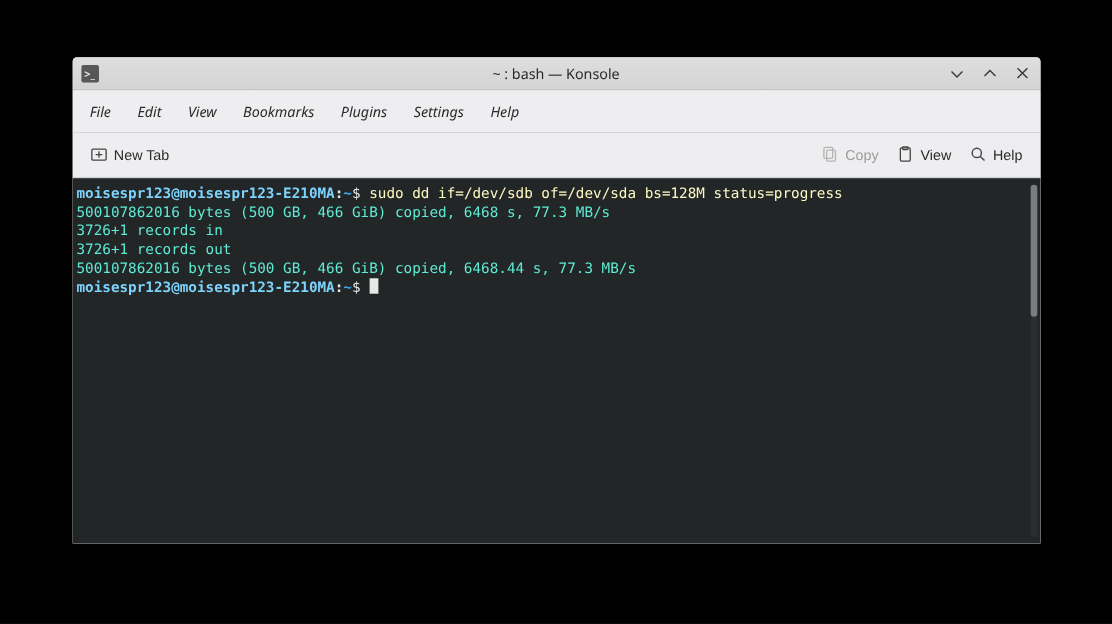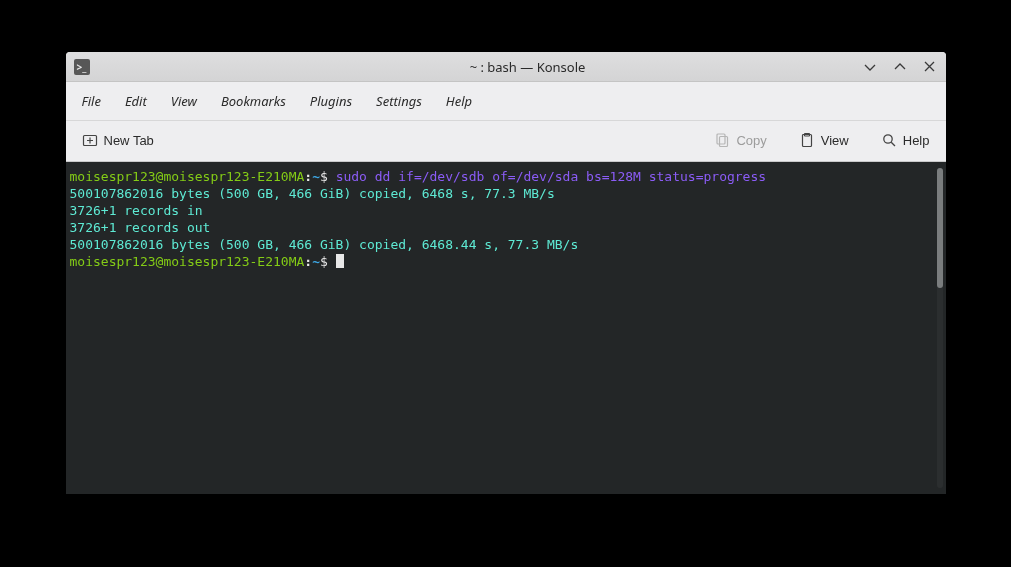--- a/index.html
+++ b/index.html
@@ -41,21 +41,20 @@
       font-size: 10px;
       font-weight: bold;
       margin-right: 8px;
     }
     .titlebar-title {
       position: absolute;
       left: 50%;
       transform: translateX(-50%);
       font-size: 13px;
       color: #2a2a2a;
-      margin-left: 22px;
     }
     .window-controls {
       margin-left: auto;
       display: flex;
       gap: 14px;
       align-items: center;
     }
     .window-controls span {
       cursor: pointer;
       color: #3a3a3a;
@@ -76,21 +75,21 @@
       color: #2b2b2b;
       padding: 4px 10px;
       border-radius: 3px;
       cursor: pointer;
     }
     .toolbar {
       background: #eeeef0;
       display: flex;
       align-items: flex-end;
       padding: 6px 8px 8px 8px;
-      gap: 16px;
+      gap: 0;
       border-bottom: 1px solid #c9c9ca;
     }
     .tool-btn {
       display: flex;
       align-items: center;
       gap: 6px;
       font-size: 13px;
       color: #2b2b2b;
       padding: 5px 8px;
       border-radius: 3px;
@@ -111,25 +110,25 @@
     }
     .terminal {
       font-family: "DejaVu Sans Mono", "Consolas", monospace;
       font-size: 13px;
       line-height: 17px;
       color: #e8e8e8;
       padding: 6px 10px 10px 4px;
       white-space: pre;
       overflow: hidden;
     }
-    .prompt-user { color: #84cc16; font-weight: normal; }
+    .prompt-user { color: #7dd3fc; font-weight: bold; }
     .prompt-colon { color: #e8e8e8; font-weight: bold; }
     .prompt-path { color: #3da8e6; font-weight: bold; }
     .prompt-dollar { color: #e8e8e8; }
-    .cmd { color: #8b5cf6; }
+    .cmd { color: #fef9c3; }
     .out { color: #5eead4; }
     .cursor {
       display: inline-block;
       width: 8px;
       height: 14px;
       background: #e8e8e8;
       vertical-align: -2px;
     }
     .scrollbar-track {
       position: absolute;

